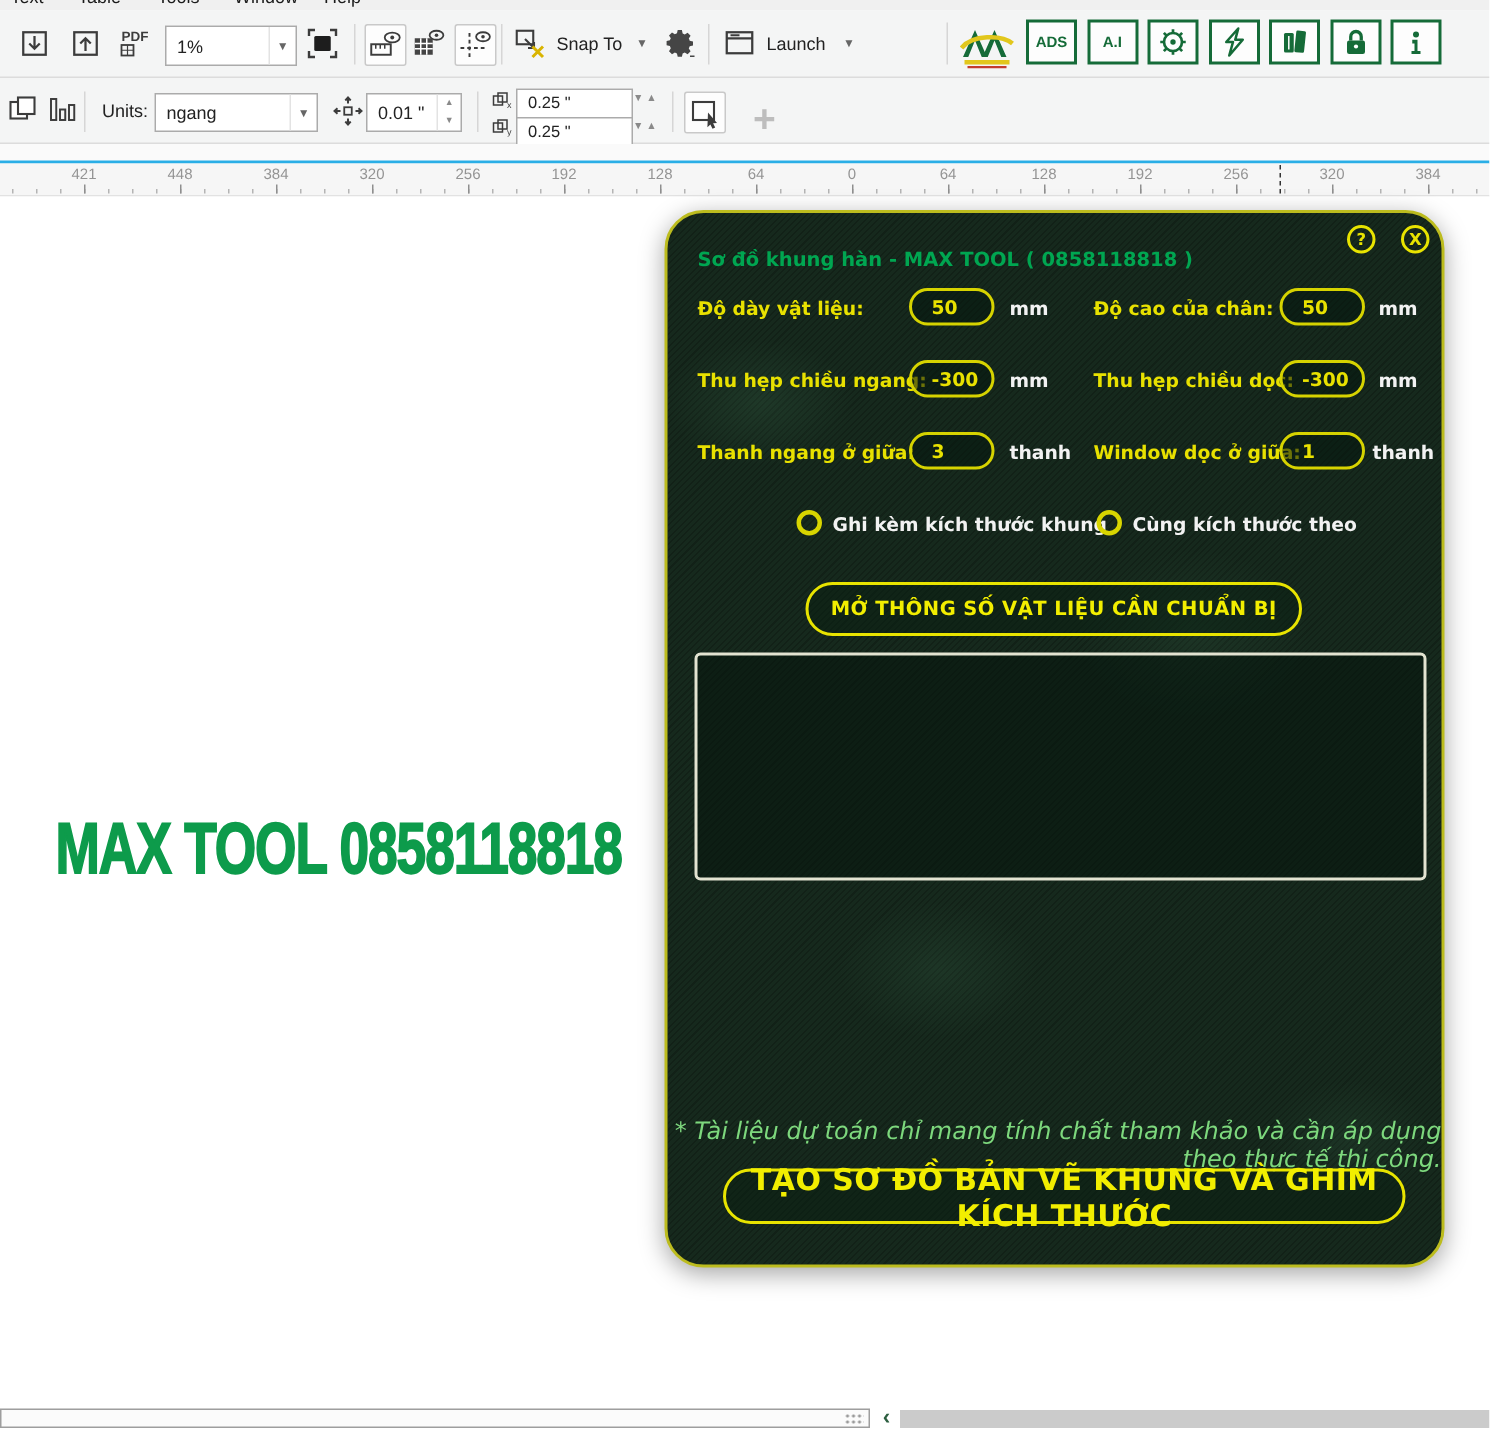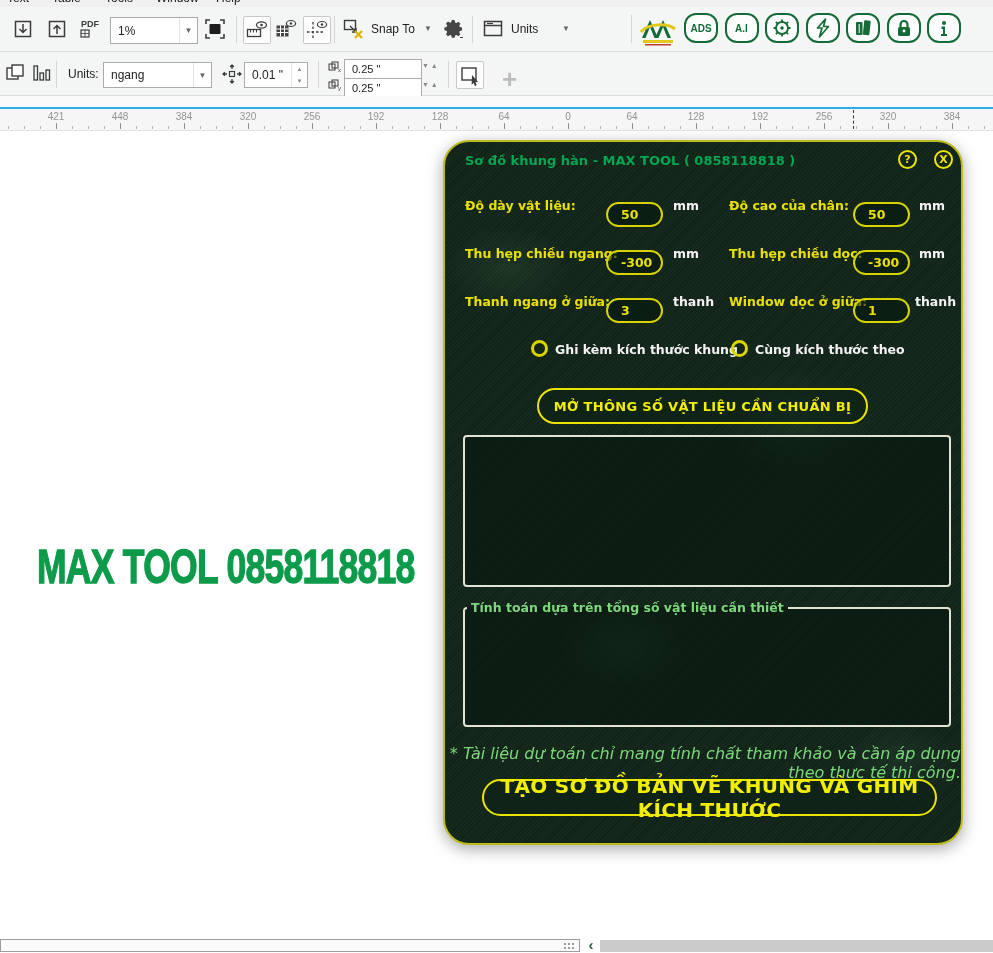--- a/index.html
+++ b/index.html
@@ -22,21 +22,21 @@
   .boxed{border:1px solid #c9c9c9;background:#fdfdfd;}
   .combo{position:absolute;background:#fff;border:1px solid #ababab;display:flex;align-items:center;font-size:12px;color:#222;}
   .combo .val{flex:1;padding-left:7px;}
   .combo .drop{width:17px;align-self:stretch;display:flex;align-items:center;justify-content:center;color:#666;font-size:8px;border-left:1px solid #e3e3e3;}
   .spincol{width:15px;align-self:stretch;display:flex;flex-direction:column;border-left:1px solid #e3e3e3;}
   .spincol div{flex:1;display:flex;align-items:center;justify-content:center;font-size:6px;color:#8a8a8a;}
   .tbtext{position:absolute;font-size:12px;color:#222;}
   .caret{position:absolute;font-size:8px;color:#666;}
   .plusbig{position:absolute;color:#bdbdbd;font-size:26px;font-weight:bold;line-height:1;}
   
-  .gbtn{position:absolute;top:6px;width:34px;height:30px;border:2.6px solid #156b38;border-radius:12px;
+  .gbtn{position:absolute;top:6px;width:34px;height:30px;border:2.6px solid #156b38;border-radius:0;
         display:flex;align-items:center;justify-content:center;color:#156b38;font-weight:bold;font-size:10px;background:#fdfdfd;box-sizing:border-box;}
   
   .blueline{position:absolute;left:0;top:107px;width:993px;height:2px;background:#2aaee6;}
   .ruler{position:absolute;left:0;top:109px;width:993px;height:21px;background:#f6f6f6;border-bottom:1px solid #e2e2e2;}
   .ruler .lab{position:absolute;top:2px;font-size:10px;color:#949494;transform:translateX(-50%);}
   .tickmin{position:absolute;bottom:1px;width:1px;height:3px;background:#b4b4b4;}
   .tickmaj{position:absolute;bottom:1px;width:1px;height:6px;background:#8f8f8f;}
   .cursor-marker{position:absolute;left:853px;top:110px;height:19px;width:0;border-left:1px dashed #333;}
   
   .canvas{position:absolute;left:0;top:131px;width:993px;height:808px;background:#fff;}
@@ -58,27 +58,27 @@
     background-color:#16291d;
     background-image:
       radial-gradient(ellipse 90px 60px at 12% 18%, rgba(94,168,122,0.12), transparent 70%),
       radial-gradient(ellipse 110px 80px at 68% 40%, rgba(94,168,122,0.09), transparent 70%),
       radial-gradient(ellipse 95px 65px at 35% 72%, rgba(94,168,122,0.10), transparent 70%),
       radial-gradient(ellipse 80px 55px at 88% 88%, rgba(94,168,122,0.09), transparent 70%),
       repeating-linear-gradient(135deg, rgba(0,0,0,0.20) 0 1px, transparent 1px 3px);
     box-shadow:0 4px 16px rgba(0,0,0,0.35);
     font-family:"DejaVu Sans","Liberation Sans",sans-serif;
   }
-  .dlg-title{position:absolute;left:20px;top:11px;font-size:13px;font-weight:bold;color:#00a651;}
+  .dlg-title{position:absolute;left:20px;top:24px;font-size:13px;font-weight:bold;color:#00a651;}
   .dlg-round{position:absolute;top:8px;width:19px;height:19px;border:2px solid #e8e400;border-radius:50%;
              color:#e8e400;font-weight:bold;font-size:11px;display:flex;align-items:center;justify-content:center;box-sizing:border-box;}
   .f-label{position:absolute;font-size:12.5px;font-weight:bold;color:#e8e100;}
   .pill{position:absolute;width:57px;height:25px;box-sizing:border-box;border:2px solid #d6d300;border-radius:13px;
         background:rgba(6,24,15,0.55);color:#e8e100;font-weight:bold;font-size:12.5px;
-        padding:0 0 0 13px;outline:none;font-family:inherit;margin-top:10px;}
+        padding:0 0 0 13px;outline:none;font-family:inherit;}
   .f-unit{position:absolute;font-size:12.5px;font-weight:bold;color:#f2f2f2;}
   .radio-dot{position:absolute;width:17px;height:17px;border:3px solid #d8d500;border-radius:50%;box-sizing:border-box;background:transparent;}
   .radio-lab{position:absolute;font-size:12.5px;font-weight:bold;color:#f2f2f2;}
   .dlg-btn{position:absolute;box-sizing:border-box;border:2px solid #e8e400;border-radius:19px;
            background:rgba(8,30,18,0.45);color:#f2ee00;font-weight:bold;text-align:center;
            display:flex;align-items:center;justify-content:center;font-family:inherit;cursor:pointer;}
   .grp{position:absolute;left:18px;width:488px;box-sizing:border-box;border:2px solid #e3e3d1;border-radius:4px;
        background:rgba(3,20,12,0.50);margin:0;padding:0;}
   .grp legend{font-size:12.5px;font-weight:bold;color:#7dd87d;padding:0 4px;margin-left:2px;}
   .note{position:absolute;left:0;top:602px;width:100%;text-align:right;font-size:16px;font-style:italic;color:#7dd87d;}
@@ -167,21 +167,21 @@
       </svg>
   </div>
   <div class="sep" style="left:472px"></div>
   <div class="icbtn" style="left:480px">
     <svg width="22" height="20" viewBox="0 0 22 20">
         <rect x="2.5" y="2.5" width="17" height="14" fill="none" stroke="#3c3c3c" stroke-width="1.5"></rect>
         <path d="M2.5 6.5h17" stroke="#3c3c3c" stroke-width="1.5"></path>
         <path d="M5 4.5h6" stroke="#3c3c3c" stroke-width="1.2"></path>
       </svg>
   </div>
-  <span class="tbtext" style="left:511px;top:15px">Units</span>
+  <span class="tbtext" style="left:511px;top:15px">Launch</span>
   <span class="caret" style="left:562px;top:17px">▼</span>
   <div class="sep2" style="left:631px"></div>
 
   <div style="position:absolute;left:640px;top:8px;width:40px;height:32px">
     <svg width="40" height="32" viewBox="0 0 40 32">
       <path d="M2 23 L10 5 L18 23 L14.5 23 L10 12 L5.5 23 Z" fill="#156b38"></path>
       <path d="M15 23 L23 5 L31 23 L27.5 23 L23 12 L18.5 23 Z" fill="#156b38"></path>
       <path d="M1 17 C8 8, 28 8, 35 14" fill="none" stroke="#e2c71c" stroke-width="3"></path>
       <rect x="3" y="25" width="30" height="3" fill="#e2c71c"></rect>
       <rect x="5" y="29" width="26" height="1.5" fill="#c43c2c"></rect>
@@ -426,24 +426,20 @@
   <div class="radio-dot" style="left:86px;top:198px"></div>
   <span class="radio-lab" style="left:110px;top:200px">Ghi kèm kích thước khung</span>
   <div class="radio-dot" style="left:286px;top:198px"></div>
   <span class="radio-lab" style="left:310px;top:200px">Cùng kích thước theo</span>
 
   <button class="dlg-btn" style="left:92px;top:246px;width:331px;height:36px;font-size:13px;letter-spacing:0.3px">MỞ THÔNG SỐ VẬT LIỆU CẦN CHUẨN BỊ</button>
 
   <fieldset class="grp" style="top:293px;height:152px">
     <div style="width:100%;height:100%"></div>
   </fieldset>
-  <fieldset class="grp" style="top:458px;height:127px">
-    <legend>Tính toán dựa trên tổng số vật liệu cần thiết</legend>
-    <div style="width:100%;height:100%"></div>
-  </fieldset>
 
   <div class="note">* Tài liệu dự toán chỉ mang tính chất tham khảo và cần áp dụng theo thực tế thi công.</div>
 
   <button class="dlg-btn" style="left:37px;top:637px;width:455px;height:37px;font-size:20px;letter-spacing:0.3px;border-radius:21px">TẠO SƠ ĐỒ BẢN VẼ KHUNG VÀ GHIM KÍCH THƯỚC</button>
 </div>
 
 <div class="hscroll-left"></div>
 <div class="grip"></div>
 <div class="collapse-chevron">‹</div>
 <div class="hscroll-right"></div>

